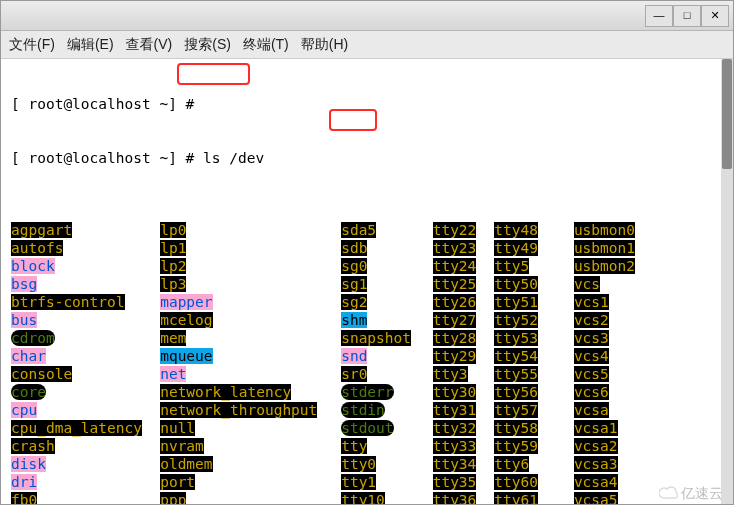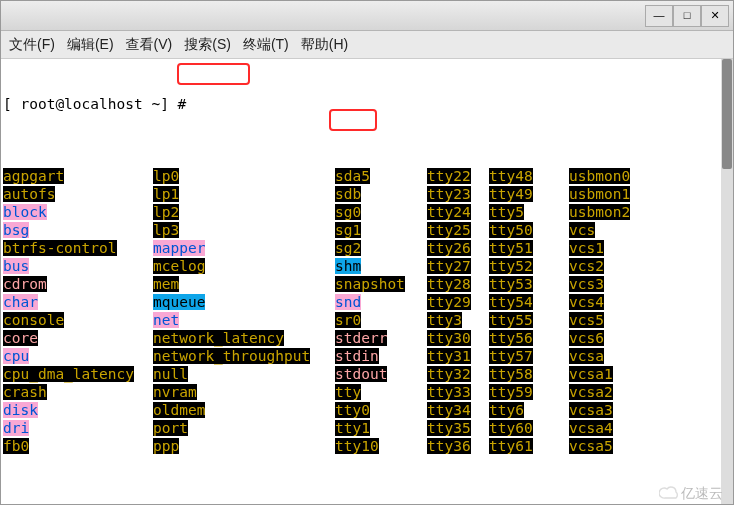--- a/index.html
+++ b/index.html
@@ -63,21 +63,21 @@
   .terminal {
     flex: 1;
     background: #ffffff;
     color: #000;
     font-family: "DejaVu Sans Mono", monospace;
     font-size: 14.5px;
     line-height: 18px;
     white-space: pre;
     position: relative;
     overflow: hidden;
-    padding-left: 2px;
+    padding-left: 10px;
   }
   .scrollbar {
     position: absolute;
     right: 0;
     top: 0;
     bottom: 0;
     width: 12px;
     background: #ddd;
   }
   .scrollbar .thumb {
@@ -97,21 +97,21 @@
   .ls-col > span { height: 18px; }
   .c1 { width: 150px; }
   .c2 { width: 182px; }
   .c3 { width: 92px; }
   .c4 { width: 62px; }
   .c5 { width: 80px; }
   .c6 { width: 160px; }
 
   .dir  { color: #0055d4; background: #f9a8d4; }
   .dev  { color: #c9a400; background: #000; }
-  .link { color: #fca5a5; background: #000; }
+  .link { color: #4d7c0f; background: #000; border-radius: 8px; }
   .exec { color: #000; background: #0ea5e9; }
   .plain{ color: #000; }
 
   .prompt-line { color: #000; height: 18px; }
   .annot-box-cmd {
     position: absolute;
     border: 2px solid #ff2a2a;
     border-radius: 4px;
     left: 176px;
     top: 4px;
@@ -166,20 +166,21 @@
   <span>文件(F)</span>
   <span>编辑(E)</span>
   <span>查看(V)</span>
   <span>搜索(S)</span>
   <span>终端(T)</span>
   <span>帮助(H)</span>
 </div>
 
 <div class="terminal">
   <div class="prompt-line"><span>[ root@localhost ~] # </span></div>
+  <div class="prompt-line"><span>[ root@localhost ~] # </span><span class="plain">ls /dev</span></div>
 
   <div class="ls-grid" id="ls-grid"><div class="ls-col c1"><span><span class="dev">agpgart</span></span><span><span class="dev">autofs</span></span><span><span class="dir">block</span></span><span><span class="dir">bsg</span></span><span><span class="dev">btrfs-control</span></span><span><span class="dir">bus</span></span><span><span class="link">cdrom</span></span><span><span class="dir">char</span></span><span><span class="dev">console</span></span><span><span class="link">core</span></span><span><span class="dir">cpu</span></span><span><span class="dev">cpu_dma_latency</span></span><span><span class="dev">crash</span></span><span><span class="dir">disk</span></span><span><span class="dir">dri</span></span><span><span class="dev">fb0</span></span></div><div class="ls-col c2"><span><span class="dev">lp0</span></span><span><span class="dev">lp1</span></span><span><span class="dev">lp2</span></span><span><span class="dev">lp3</span></span><span><span class="dir">mapper</span></span><span><span class="dev">mcelog</span></span><span><span class="dev">mem</span></span><span><span class="exec">mqueue</span></span><span><span class="dir">net</span></span><span><span class="dev">network_latency</span></span><span><span class="dev">network_throughput</span></span><span><span class="dev">null</span></span><span><span class="dev">nvram</span></span><span><span class="dev">oldmem</span></span><span><span class="dev">port</span></span><span><span class="dev">ppp</span></span></div><div class="ls-col c3"><span><span class="dev">sda5</span></span><span><span class="dev">sdb</span></span><span><span class="dev">sg0</span></span><span><span class="dev">sg1</span></span><span><span class="dev">sg2</span></span><span><span class="exec">shm</span></span><span><span class="dev">snapshot</span></span><span><span class="dir">snd</span></span><span><span class="dev">sr0</span></span><span><span class="link">stderr</span></span><span><span class="link">stdin</span></span><span><span class="link">stdout</span></span><span><span class="dev">tty</span></span><span><span class="dev">tty0</span></span><span><span class="dev">tty1</span></span><span><span class="dev">tty10</span></span></div><div class="ls-col c4"><span><span class="dev">tty22</span></span><span><span class="dev">tty23</span></span><span><span class="dev">tty24</span></span><span><span class="dev">tty25</span></span><span><span class="dev">tty26</span></span><span><span class="dev">tty27</span></span><span><span class="dev">tty28</span></span><span><span class="dev">tty29</span></span><span><span class="dev">tty3</span></span><span><span class="dev">tty30</span></span><span><span class="dev">tty31</span></span><span><span class="dev">tty32</span></span><span><span class="dev">tty33</span></span><span><span class="dev">tty34</span></span><span><span class="dev">tty35</span></span><span><span class="dev">tty36</span></span></div><div class="ls-col c5"><span><span class="dev">tty48</span></span><span><span class="dev">tty49</span></span><span><span class="dev">tty5</span></span><span><span class="dev">tty50</span></span><span><span class="dev">tty51</span></span><span><span class="dev">tty52</span></span><span><span class="dev">tty53</span></span><span><span class="dev">tty54</span></span><span><span class="dev">tty55</span></span><span><span class="dev">tty56</span></span><span><span class="dev">tty57</span></span><span><span class="dev">tty58</span></span><span><span class="dev">tty59</span></span><span><span class="dev">tty6</span></span><span><span class="dev">tty60</span></span><span><span class="dev">tty61</span></span></div><div class="ls-col c6"><span><span class="dev">usbmon0</span></span><span><span class="dev">usbmon1</span></span><span><span class="dev">usbmon2</span></span><span><span class="dev">vcs</span></span><span><span class="dev">vcs1</span></span><span><span class="dev">vcs2</span></span><span><span class="dev">vcs3</span></span><span><span class="dev">vcs4</span></span><span><span class="dev">vcs5</span></span><span><span class="dev">vcs6</span></span><span><span class="dev">vcsa</span></span><span><span class="dev">vcsa1</span></span><span><span class="dev">vcsa2</span></span><span><span class="dev">vcsa3</span></span><span><span class="dev">vcsa4</span></span><span><span class="dev">vcsa5</span></span></div></div>
 
   <div class="annot-box-cmd"></div>
   <div class="annot-box-sdb"></div>
 
   <div class="scrollbar">
     <div class="thumb"></div>
   </div>
 

